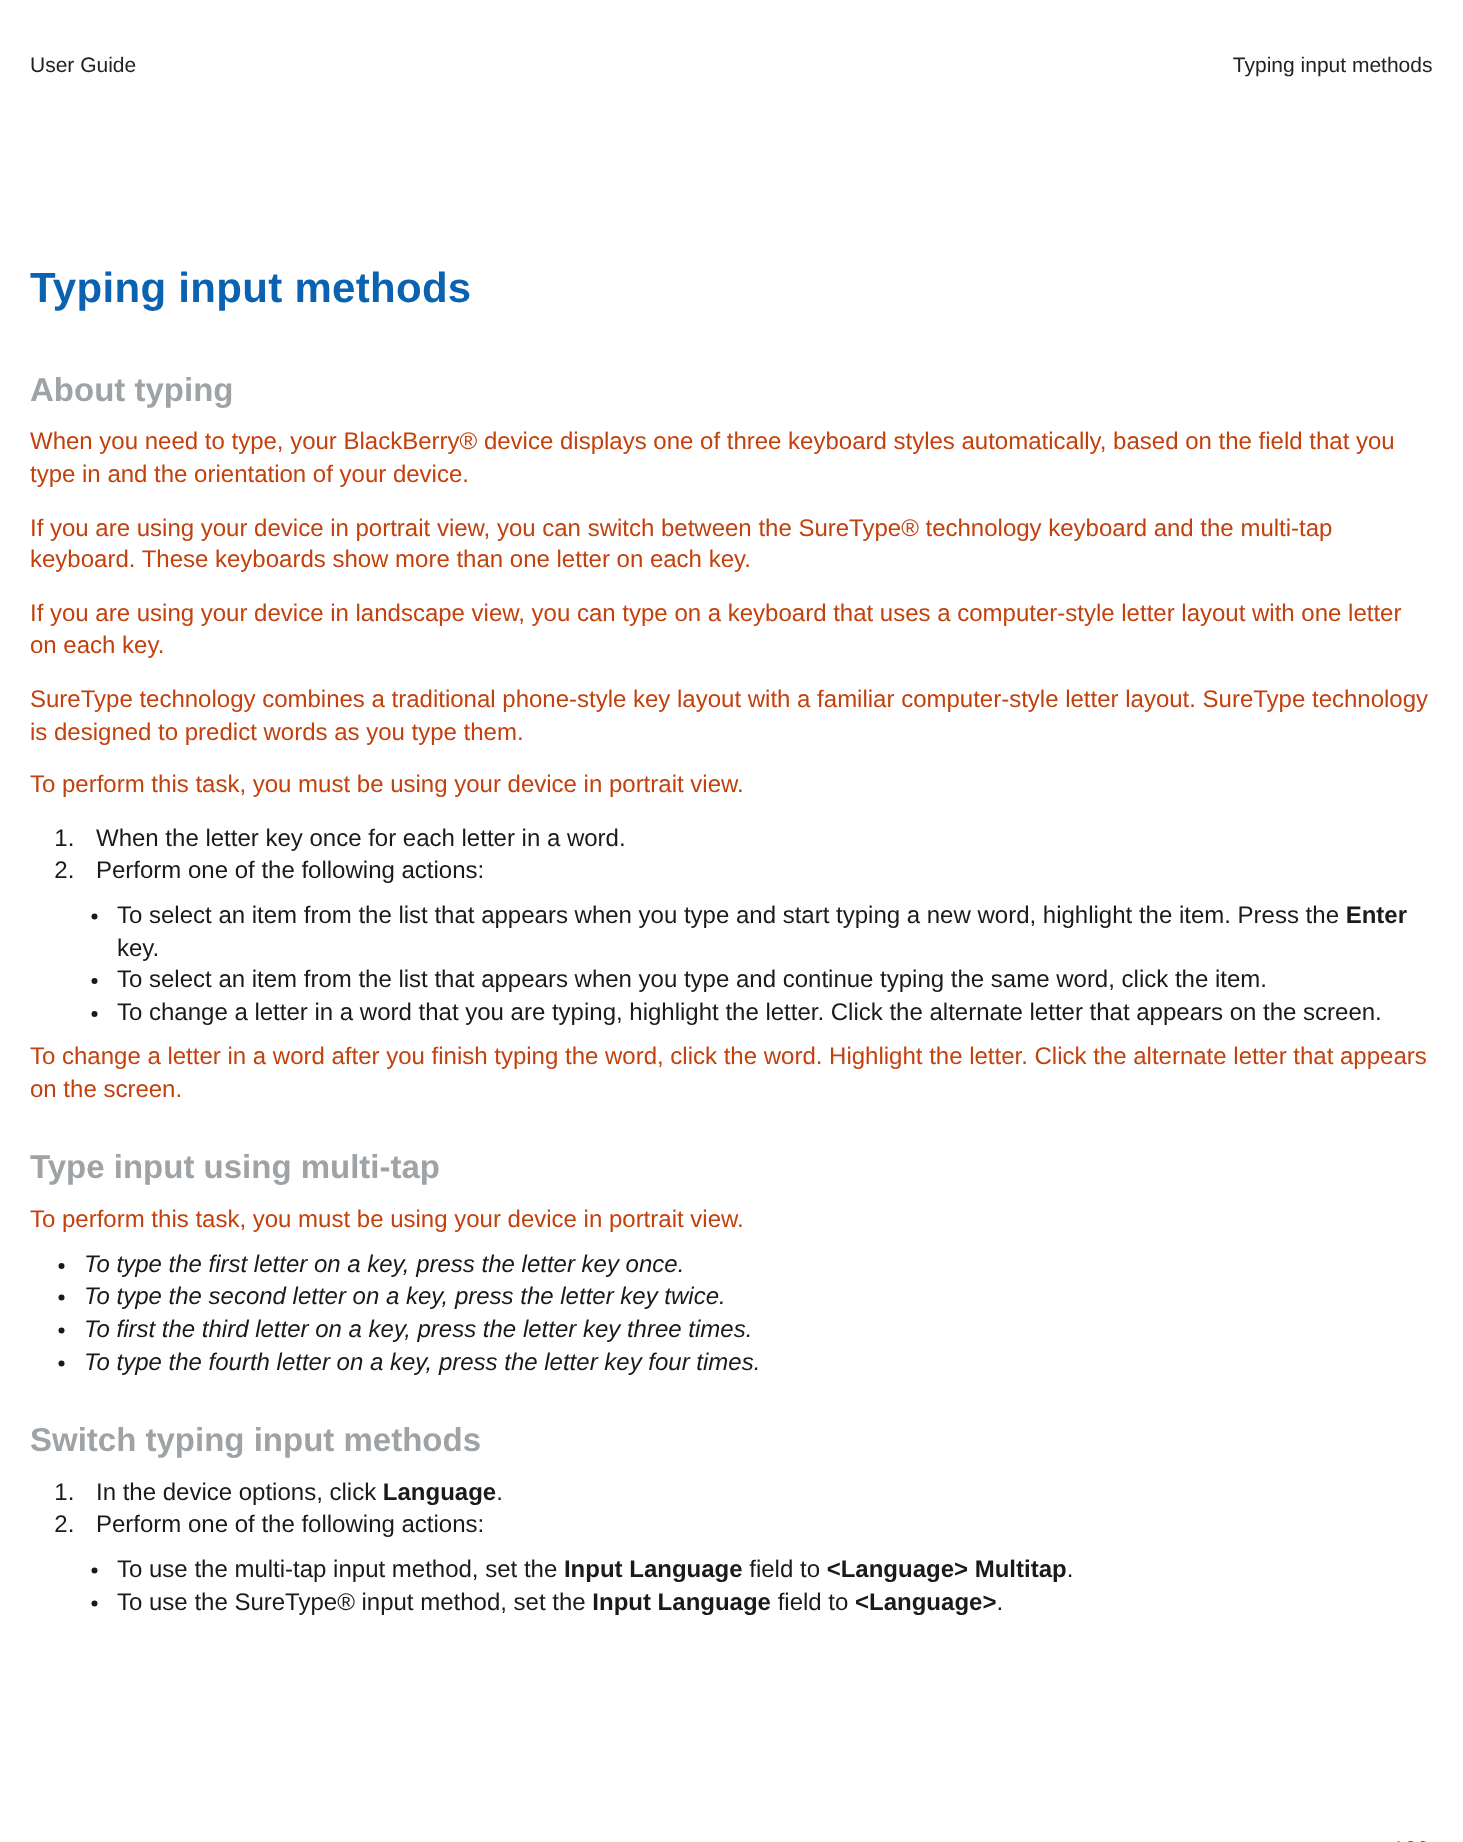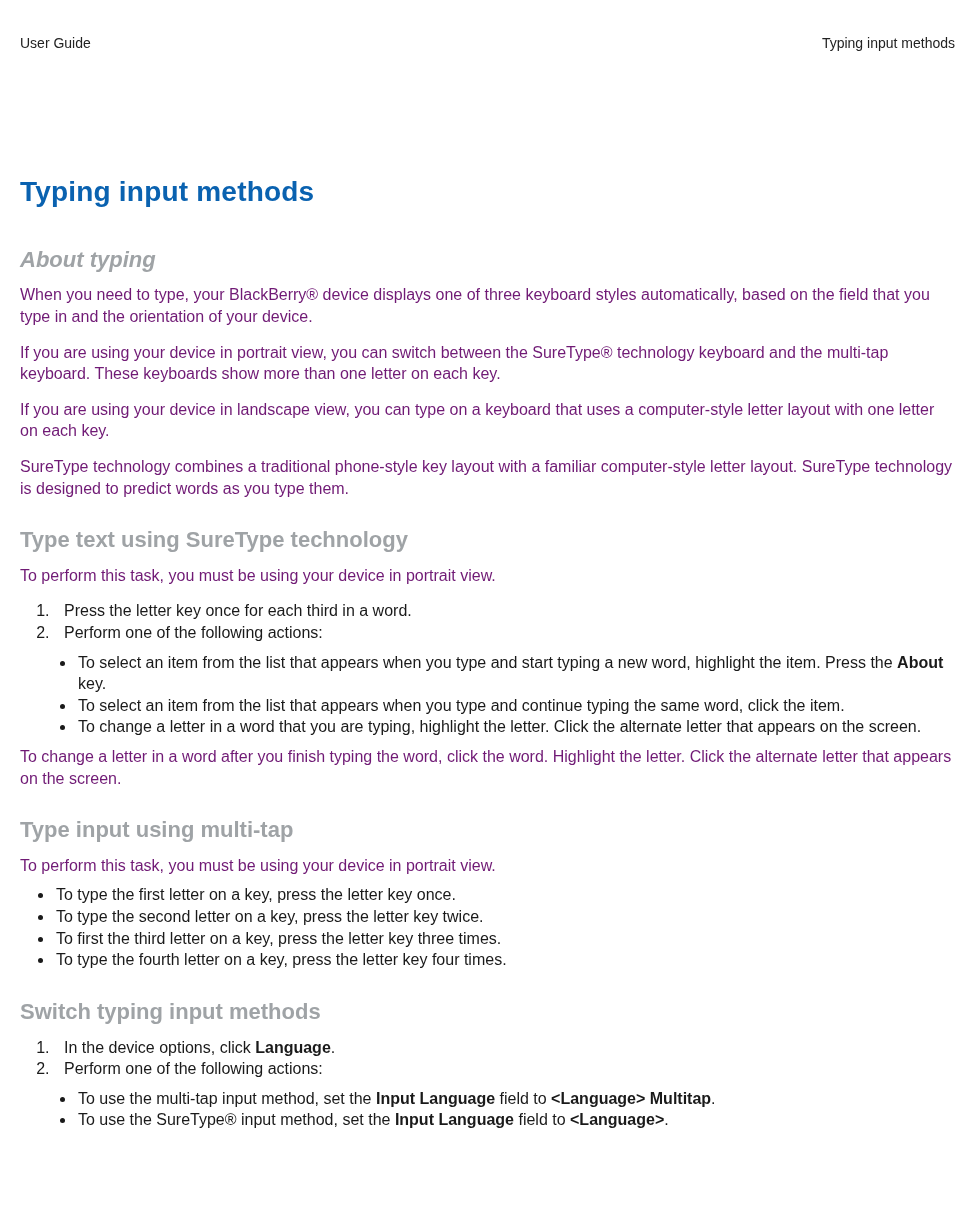--- a/index.html
+++ b/index.html
@@ -36,45 +36,45 @@
     letter-spacing: 0.2px;
   }
   h2.section {
     color: #9fa3a6;
     font-size: 22px;
     font-weight: 700;
     margin: 26px 0 10px 0;
   }
   h2.section.first {
     margin-top: 0;
-    font-style: italic;
   }
   p.body {
     margin: 0 0 14px 0;
-    color: #701a75;
+    color: #c2410c;
     font-size: 16px;
   }
   p.body.tight {
     margin-bottom: 8px;
   }
   ol.num {
     margin: 0 0 8px 0;
     padding-left: 34px;
   }
   ol.num > li {
     padding-left: 10px;
     margin: 0;
   }
   ul.bul {
     list-style-type: disc;
     margin: 0 0 8px 0;
     padding-left: 56px;
   }
   ul.bul.top {
     padding-left: 34px;
+    font-style: italic;
   }
   ul.bul > li {
     padding-left: 2px;
     margin: 0;
   }
   .b { font-weight: 700; }
   .page-number {
     position: absolute;
     right: 22px;
     bottom: 0;
@@ -92,29 +92,28 @@
   </div>
 
   <h1 class="doc-title">Typing input methods</h1>
 
   <h2 class="section first">About typing</h2>
   <p class="body">When you need to type, your BlackBerry® device displays one of three keyboard styles automatically, based on the field that you type in and the orientation of your device.</p>
   <p class="body">If you are using your device in portrait view, you can switch between the SureType® technology keyboard and the multi-tap keyboard. These keyboards show more than one letter on each key.</p>
   <p class="body">If you are using your device in landscape view, you can type on a keyboard that uses a computer-style letter layout with one letter on each key.</p>
   <p class="body">SureType technology combines a traditional phone-style key layout with a familiar computer-style letter layout. SureType technology is designed to predict words as you type them.</p>
 
-  <h2 class="section">Type text using SureType technology</h2>
   <p class="body">To perform this task, you must be using your device in portrait view.</p>
   <ol class="num">
-    <li>Press the letter key once for each third in a word.</li>
+    <li>When the letter key once for each letter in a word.</li>
     <li>Perform one of the following actions:</li>
   </ol>
   <ul class="bul">
     <li>
-      <span>To select an item from the list that appears when you type and start typing a new word, highlight the item. Press the </span><span class="b">About</span><span> key.</span>
+      <span>To select an item from the list that appears when you type and start typing a new word, highlight the item. Press the </span><span class="b">Enter</span><span> key.</span>
     </li>
     <li>To select an item from the list that appears when you type and continue typing the same word, click the item.</li>
     <li>To change a letter in a word that you are typing, highlight the letter. Click the alternate letter that appears on the screen.</li>
   </ul>
   <p class="body">To change a letter in a word after you finish typing the word, click the word. Highlight the letter. Click the alternate letter that appears on the screen.</p>
 
   <h2 class="section">Type input using multi-tap</h2>
   <p class="body tight">To perform this task, you must be using your device in portrait view.</p>
   <ul class="bul top">
     <li>To type the first letter on a key, press the letter key once.</li>

